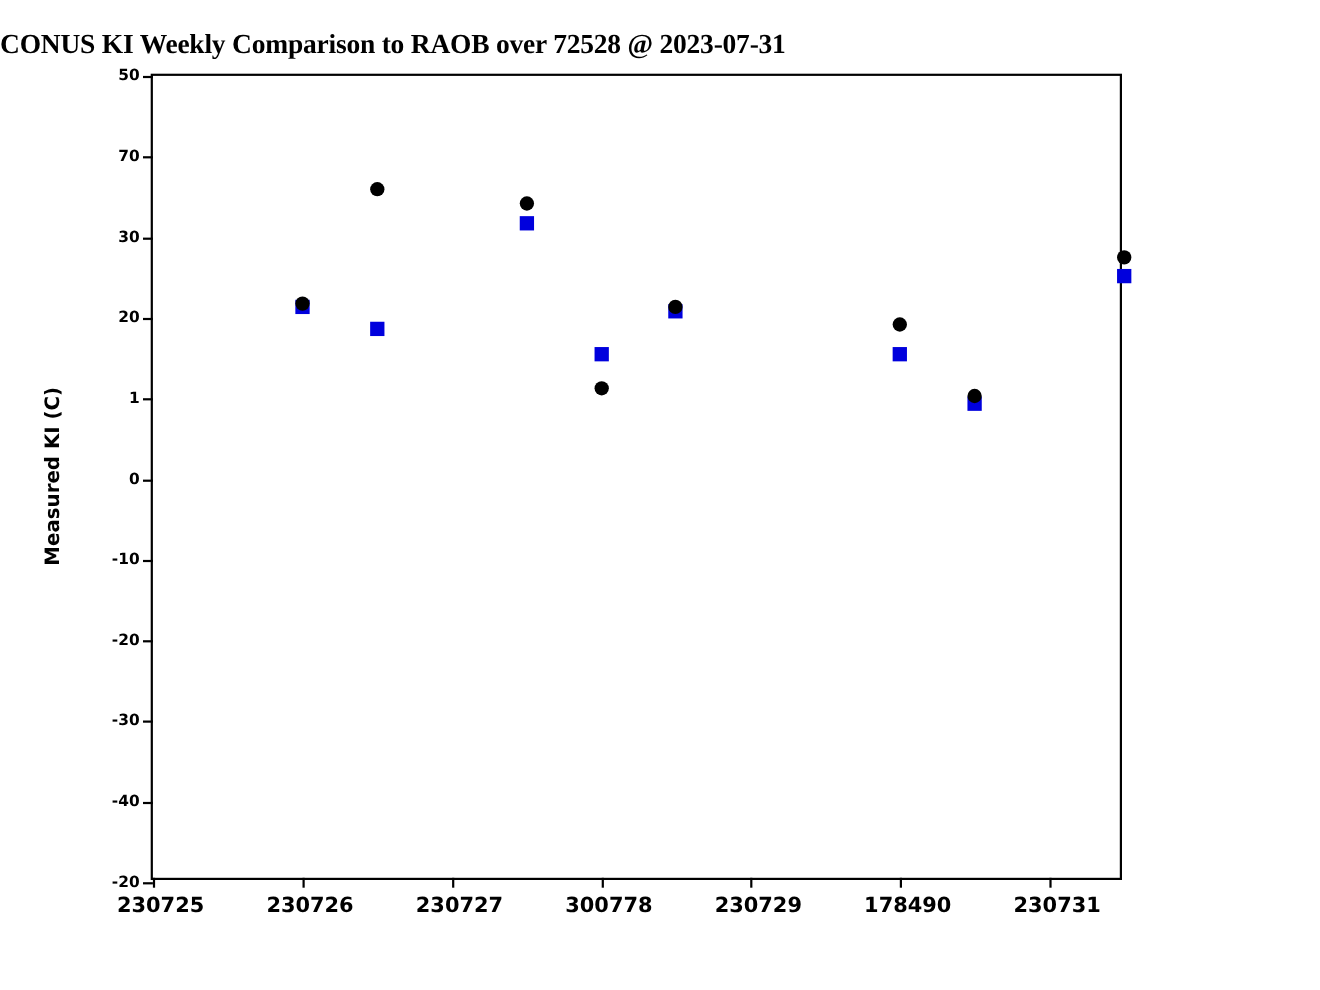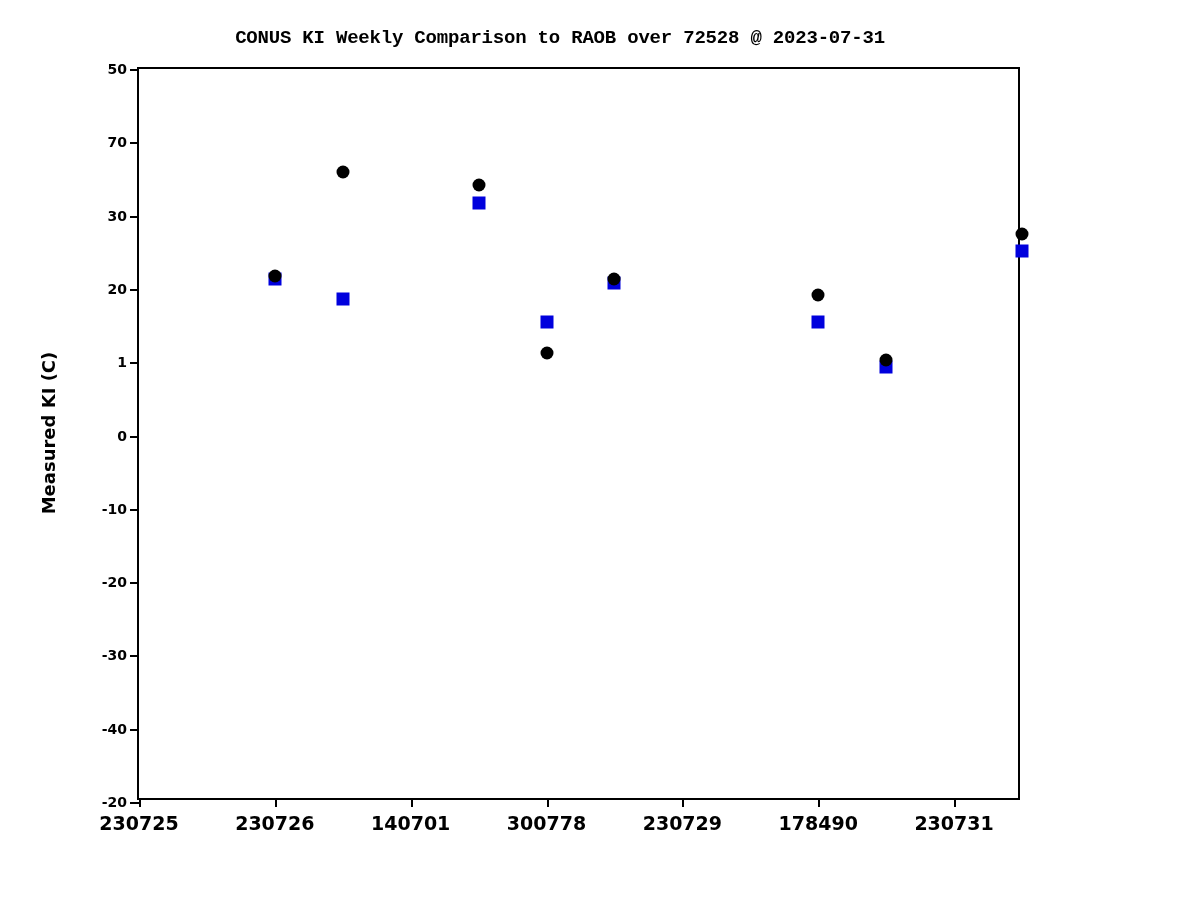--- a/index.html
+++ b/index.html
@@ -22,25 +22,25 @@
     width: 1200px;
     height: 900px;
   }
 
   
   #chart-title {
     position: absolute;
     left: 0;
     top: 27px;
     width: 1120px;
-    text-align: center;
-    font-size: 19px;
+    text-align: left;
+    font-size: 25px;
     font-weight: bold;
     letter-spacing: -0.2px;
-    font-family: Liberation Mono, monospace;
+    font-family: Liberation Serif, serif;
     white-space: nowrap;
   }
 
   
   #plot-area {
     position: absolute;
     left: 137px;
     top: 67px;
     width: 883px;
     height: 733px;
@@ -109,21 +109,21 @@
     position: absolute;
     top: 0;
     left: 0;
     height: 9px;
     width: 0;
     border-left: 2px solid #000000;
   }
   .xtick-label {
     position: absolute;
     top: 14px;
-    left: 0;
+    left: 7px;
     transform: translateX(-50%);
     font-size: 19px;
     font-weight: bold;
     font-family: "DejaVu Sans", sans-serif;
     white-space: nowrap;
   }
 
   
   #xlabel {
     position: absolute;
@@ -265,21 +265,21 @@
         <div class="xtick-wrap" style="left: 0px;">
           <div class="xtick"></div>
           <div class="xtick-label">230725</div>
         </div>
         <div class="xtick-wrap" style="left: 135.846px;">
           <div class="xtick"></div>
           <div class="xtick-label">230726</div>
         </div>
         <div class="xtick-wrap" style="left: 271.692px;">
           <div class="xtick"></div>
-          <div class="xtick-label">140701</div>
+          <div class="xtick-label">230727</div>
         </div>
         <div class="xtick-wrap" style="left: 407.538px;">
           <div class="xtick"></div>
           <div class="xtick-label">300778</div>
         </div>
         <div class="xtick-wrap" style="left: 543.385px;">
           <div class="xtick"></div>
           <div class="xtick-label">230729</div>
         </div>
         <div class="xtick-wrap" style="left: 679.231px;">

